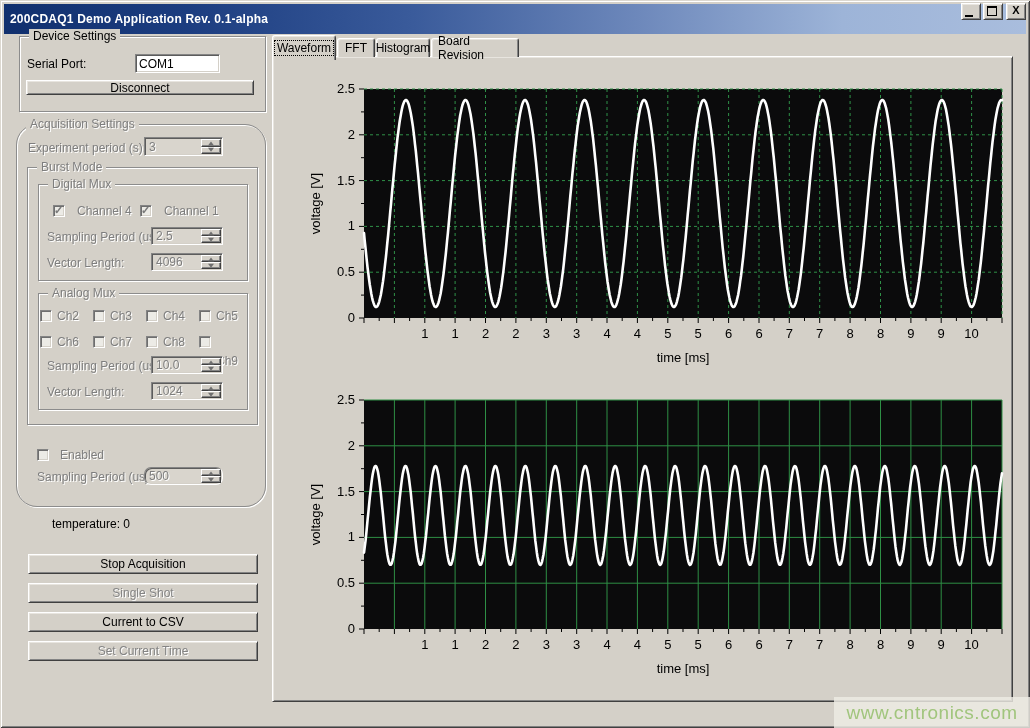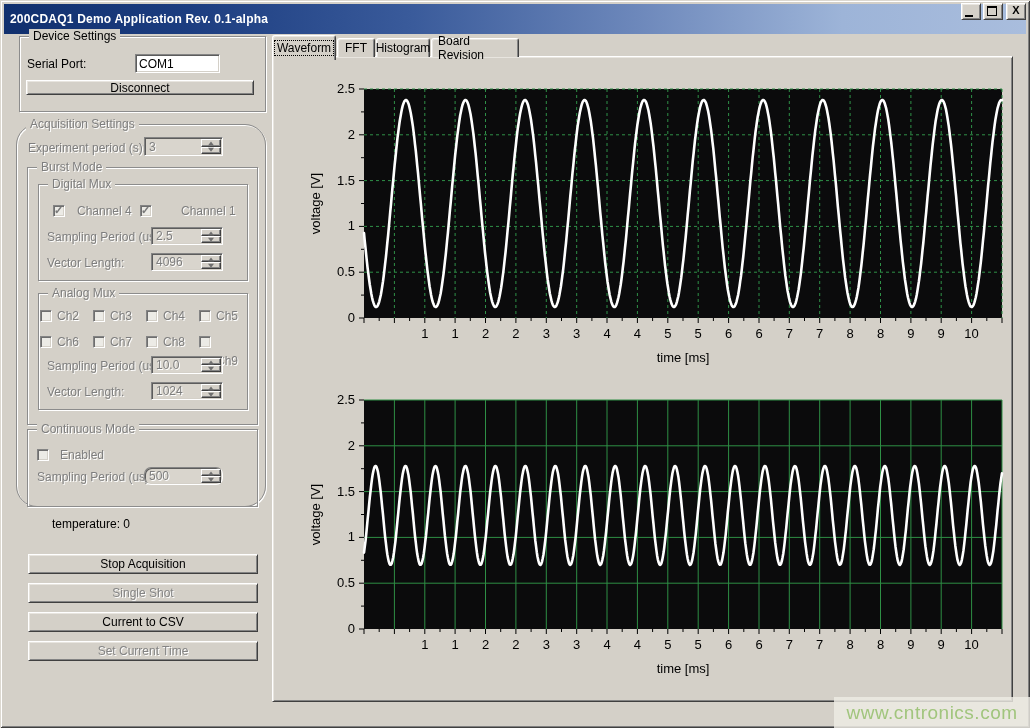--- a/index.html
+++ b/index.html
@@ -121,21 +121,21 @@
   <div class="gb" style="left:38px;top:184px;width:208px;height:95px;">
     <span class="gb-t dis">Digital Mux</span>
   </div>
   <span class="cb" style="left:53px;top:205px;">
       <span class="mark">✓</span>
     </span>
   <span class="lbl dis" style="left:77px;top:204px;">Channel 4</span>
   <span class="cb" style="left:140px;top:205px;">
       <span class="mark">✓</span>
     </span>
-  <span class="lbl dis" style="left:181px;top:204px;">Channel 1</span>
+  <span class="lbl dis" style="left:164px;top:204px;">Channel 1</span>
   <span class="lbl dis" style="left:47px;top:230px;">Sampling Period (us):</span>
   <div class="field" style="left:151px;top:227px;width:72px;height:18px;">
     <span class="val dis">2.5</span>
     <span class="spinbox">
         <span class="spinbtn">
           <i class="tri-up"></i>
         </span>
         <span class="spinbtn">
           <i class="tri-dn"></i>
         </span>
@@ -193,23 +193,20 @@
     <span class="spinbox">
         <span class="spinbtn">
           <i class="tri-up"></i>
         </span>
         <span class="spinbtn">
           <i class="tri-dn"></i>
         </span>
       </span>
   </div>
 
-  <div class="gb" style="left:27px;top:429px;width:229px;height:76px;">
-    <span class="gb-t dis">Continuous Mode</span>
-  </div>
   <span class="cb" style="left:37px;top:449px;"></span>
   <span class="lbl dis" style="left:60px;top:448px;">Enabled</span>
   <span class="lbl dis" style="left:37px;top:470px;">Sampling Period (us):</span>
   <div class="field" style="left:144px;top:467px;width:79px;height:18px;border-radius:7px;">
     <span class="val dis">500</span>
     <span class="spinbox">
         <span class="spinbtn">
           <i class="tri-up"></i>
         </span>
         <span class="spinbtn">

